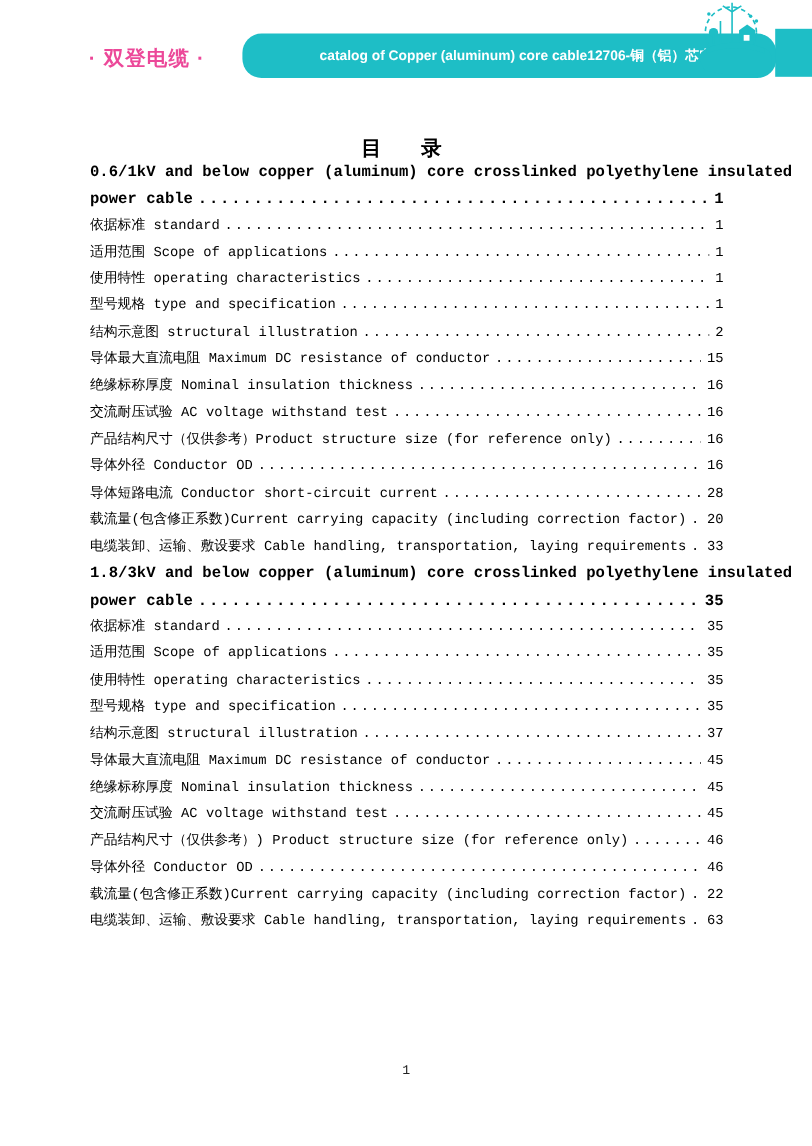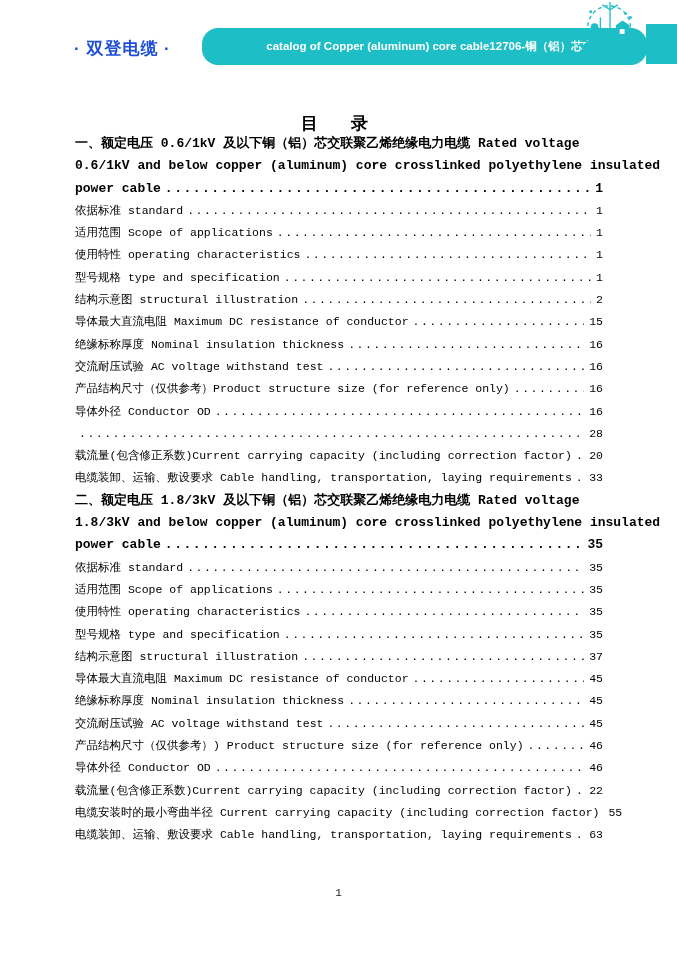--- a/index.html
+++ b/index.html
@@ -6,21 +6,21 @@
   body{
     width:677px;height:955px;position:relative;overflow:hidden;
     background:#ffffff;color:#000;
     font-family:"Liberation Sans","DejaVu Sans",sans-serif;
   }
   .page{position:absolute;inset:0;background:#fff;}
 
   
   .logo{
     position:absolute;left:74px;top:37px;
-    font-size:17px;font-weight:bold;letter-spacing:1px;color:#1d4ed8;
+    font-size:17px;font-weight:bold;letter-spacing:1px;color:#ec4899;
     white-space:nowrap;
   }
   .banner{
     position:absolute;left:202px;top:28px;width:422px;height:37px;
     background:var(--accent,#1ebec6);border-radius:16px;
     display:flex;align-items:center;justify-content:center;
     color:#ffffff;font-size:11.5px;font-weight:bold;white-space:nowrap;padding-left:23px;
   }
   .corner-bar{
     position:absolute;right:0;top:24px;width:31px;height:40px;
@@ -96,21 +96,20 @@
       <path d="M8 40 C20 33 44 33 58 40 L58 44 C42 38 22 38 8 44 Z"></path>
     </g>
   </svg>
 
   <div class="corner-bar"></div>
 
   <div class="doc-title">目　录</div>
 
   <div class="toc">
       <div>
-        <div class="toc-line heading">一、额定电压 0.6/1kV 及以下铜（铝）芯交联聚乙烯绝缘电力电缆 Rated voltage</div>
         <div class="toc-line heading">0.6/1kV and below copper (aluminum) core crosslinked polyethylene insulated</div>
   <div class="row heading">
     <span class="label">power cable</span>
     <span class="dots"></span>
     <span class="page-num">1</span>
   </div>
 
   <div class="row">
     <span class="label">依据标准 standard</span>
     <span class="dots"></span>
@@ -165,39 +164,39 @@
     <span class="page-num">16</span>
   </div>
 
   <div class="row">
     <span class="label">导体外径 Conductor OD</span>
     <span class="dots"></span>
     <span class="page-num">16</span>
   </div>
 
   <div class="row">
+    <span class="label">导体短路电流 Conductor short-circuit current</span>
     <span class="dots"></span>
     <span class="page-num">28</span>
   </div>
 
   <div class="row">
     <span class="label">载流量(包含修正系数)Current carrying capacity (including correction factor)</span>
     <span class="dots"></span>
     <span class="page-num">20</span>
   </div>
 
 
   <div class="row">
     <span class="label">电缆装卸、运输、敷设要求 Cable handling, transportation, laying requirements</span>
     <span class="dots"></span>
     <span class="page-num">33</span>
   </div>
 </div>
       <div>
-        <div class="toc-line heading">二、额定电压 1.8/3kV 及以下铜（铝）芯交联聚乙烯绝缘电力电缆 Rated voltage</div>
         <div class="toc-line heading">1.8/3kV and below copper (aluminum) core crosslinked polyethylene insulated</div>
   <div class="row heading">
     <span class="label">power cable</span>
     <span class="dots"></span>
     <span class="page-num">35</span>
   </div>
 
   <div class="row">
     <span class="label">依据标准 standard</span>
     <span class="dots"></span>
@@ -257,25 +256,20 @@
     <span class="dots"></span>
     <span class="page-num">46</span>
   </div>
 
   <div class="row">
     <span class="label">载流量(包含修正系数)Current carrying capacity (including correction factor)</span>
     <span class="dots"></span>
     <span class="page-num">22</span>
   </div>
 
-  <div class="row">
-    <span class="label">电缆安装时的最小弯曲半径 Current carrying capacity (including correction factor)</span>
-    <span class="dots"></span>
-    <span class="page-num">55</span>
-  </div>
 
   <div class="row">
     <span class="label">电缆装卸、运输、敷设要求 Cable handling, transportation, laying requirements</span>
     <span class="dots"></span>
     <span class="page-num">63</span>
   </div>
 </div>
     </div>
 
   <div class="footer">1</div>

